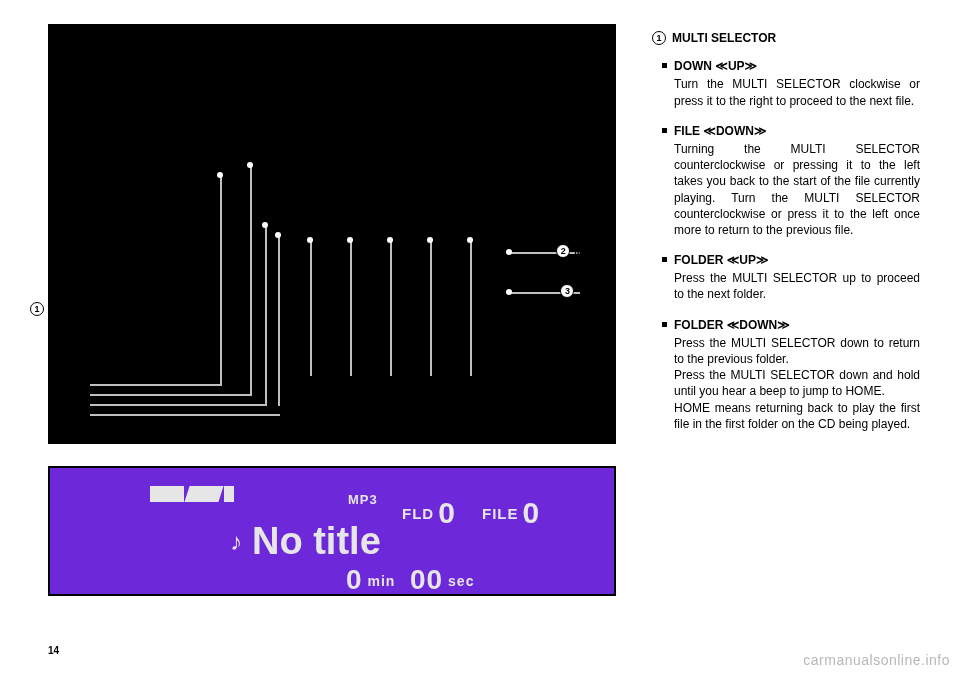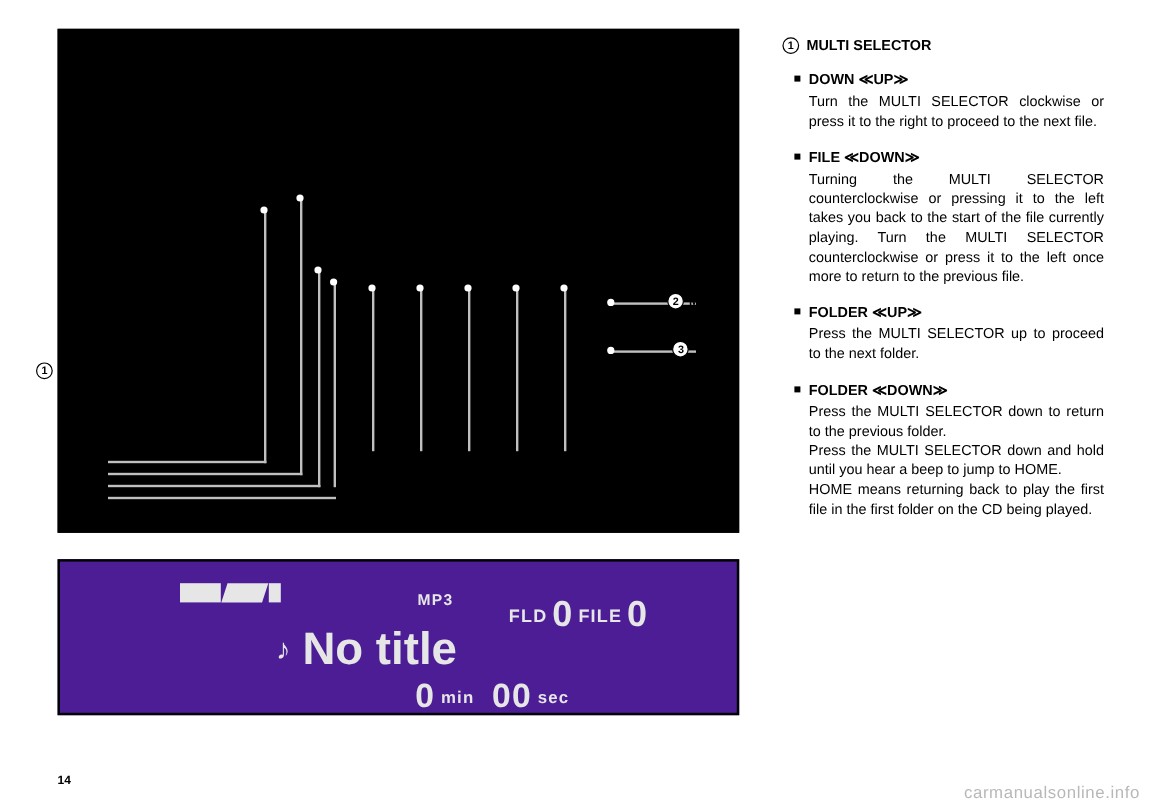--- a/index.html
+++ b/index.html
@@ -50,21 +50,21 @@
   
   .linev { position: absolute; width: 2px; background: #bfbfbf; }
   .lineh { position: absolute; height: 2px; background: #bfbfbf; }
   .dot { position: absolute; width: 6px; height: 6px; background: #fff; border-radius: 50%; }
 
   .display-box {
     position: relative;
     width: 568px;
     height: 130px;
     border: 2px solid #000;
-    background: #4c1d95;
+    background: #6d28d9;
     margin-top: 22px;
     color: #e6e6e6;
     font-family: Arial, sans-serif;
   }
   .disp-cd {
     position: absolute;
     left: 100px; top: 18px;
     display: flex; align-items: center; gap: 4px;
   }
   .cd-glyph {
@@ -77,21 +77,21 @@
   .cd-glyph .bar1 { width: 34px; height: 16px; }
   .cd-glyph .bar2 { width: 34px; height: 16px; transform: skewX(-18deg); }
   .cd-glyph .bar3 { width: 10px; height: 16px; }
   .disp-mp3 {
     position: absolute;
     left: 298px; top: 24px;
     font-size: 13px; font-weight: bold; letter-spacing: 1px;
   }
   .disp-fld {
     position: absolute;
-    left: 374px; top: 28px;
+    left: 352px; top: 28px;
     font-size: 15px; font-weight: bold; letter-spacing: 1px;
   }
   .disp-fld .big, .disp-file .big { font-size: 30px; font-weight: 800; vertical-align: -4px; margin-left: 4px; font-family: "Arial Black", Arial, sans-serif; }
   .disp-file {
     position: absolute;
     left: 432px; top: 28px;
     font-size: 15px; font-weight: bold; letter-spacing: 1px; text-align: center;
   }
   .disp-title {
     position: absolute;

